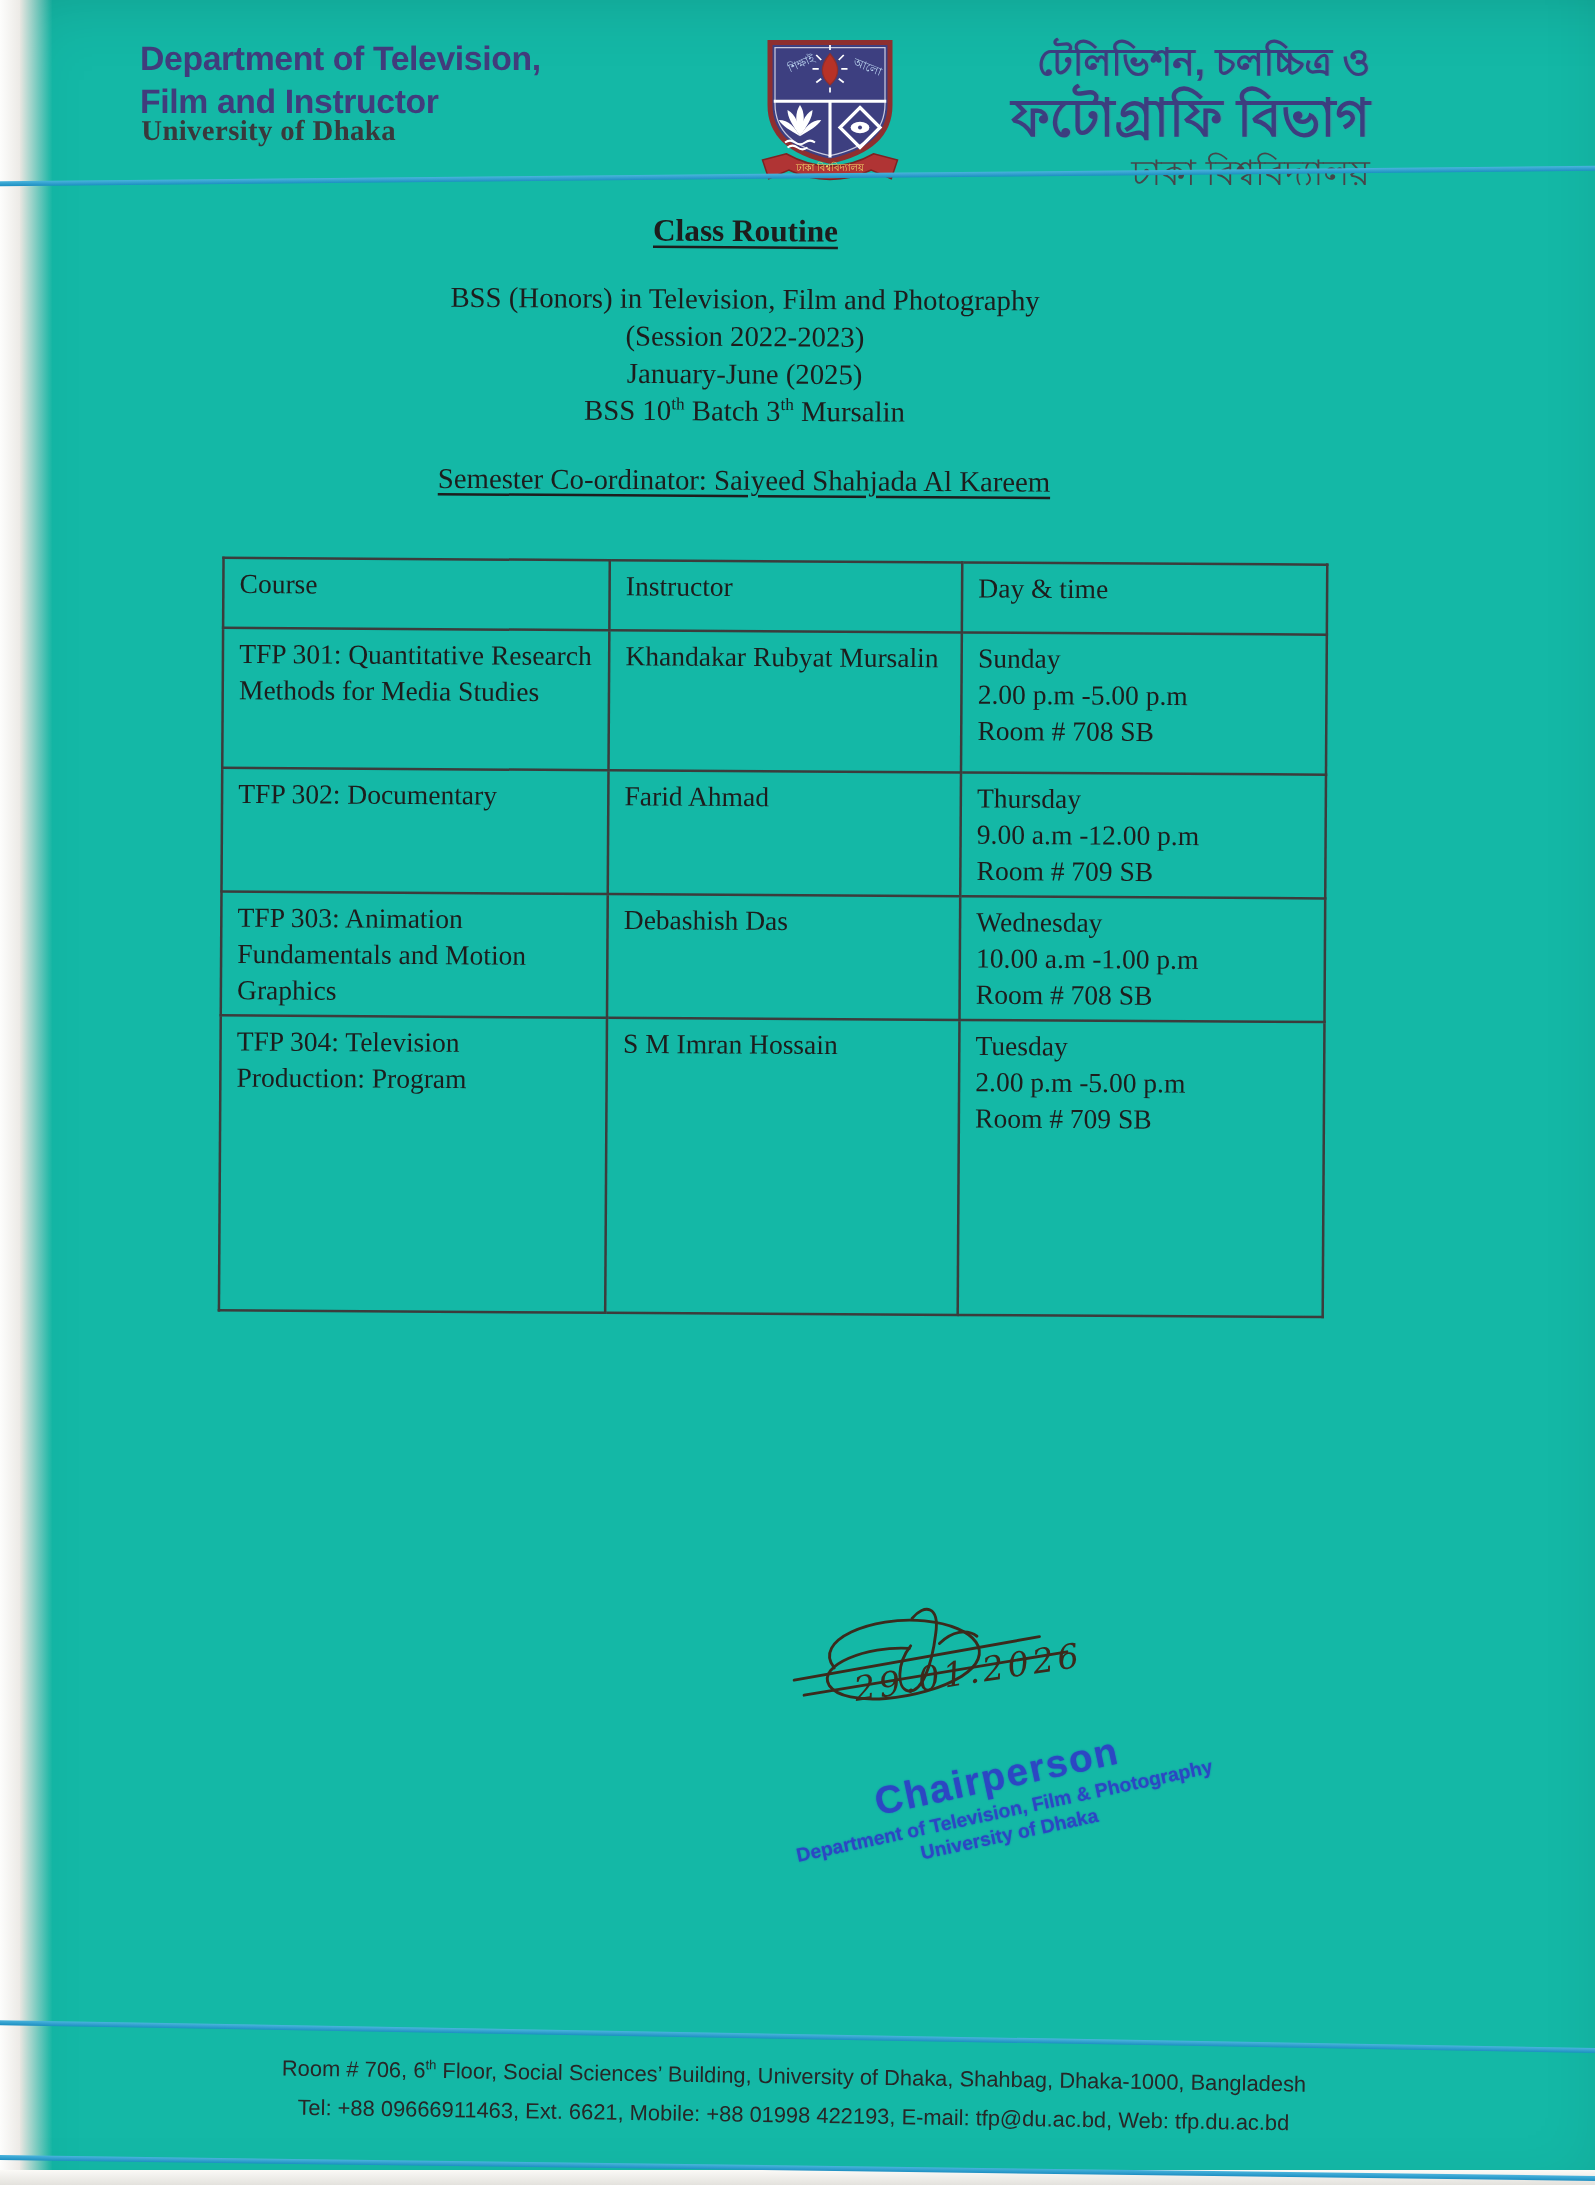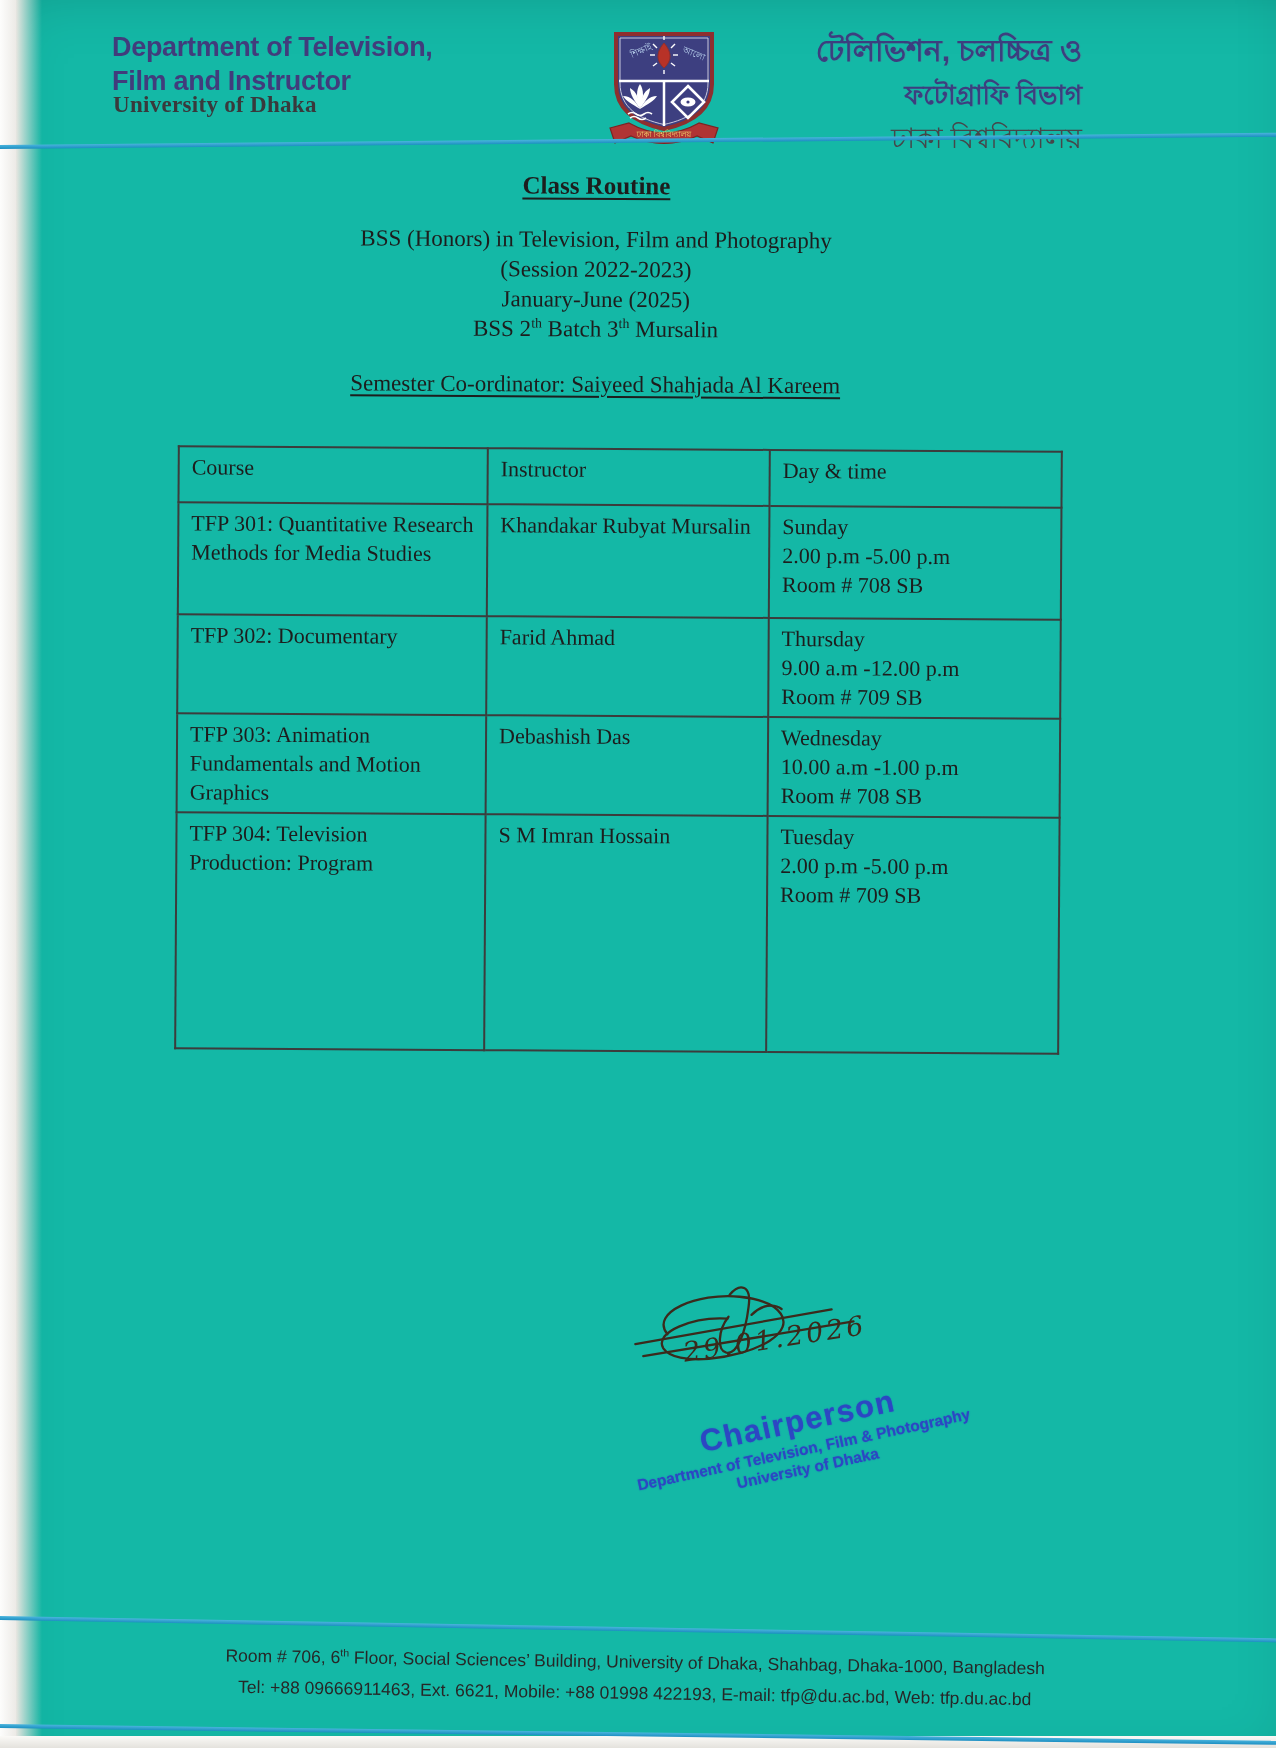--- a/index.html
+++ b/index.html
@@ -13,24 +13,24 @@
   .abs{position:absolute;}
   
   .edge-left{left:0;top:0;width:16px;height:1748px;background:linear-gradient(90deg,#fdfdfc,#eceae6);}
   .edge-left2{left:16px;top:0;width:26px;height:1748px;background:linear-gradient(90deg,#e8e6e1,rgba(245,244,241,0));}
   .edge-bottom{left:0;top:1736px;width:1276px;height:12px;background:linear-gradient(#fbfaf7,#e4e2dd);}
 
   
   .hdr-en{left:112px;top:30px;line-height:34px;font-family:"Liberation Sans",sans-serif;
           font-weight:700;font-size:27px;letter-spacing:-.3px;color:#413c7c;}
   .hdr-uni-en{left:113px;top:92px;font-weight:700;font-size:23px;color:#39393c;letter-spacing:.3px;}
-  .hdr-bn{right:194px;top:30px;text-align:right;font-family:"Liberation Sans",sans-serif;}
+  .hdr-bn{right:180px;top:30px;text-align:right;font-family:"Liberation Sans",sans-serif;}
   .hdr-bn .b1{font-size:30px;font-weight:700;color:#3c3e7f;line-height:42px;
               text-shadow:1px 0 0 rgba(190,40,130,.18);}
-  .hdr-bn .b2{font-size:26px;font-weight:700;color:#3c3e7f;line-height:46px;
+  .hdr-bn .b2{font-size:42px;font-weight:700;color:#3c3e7f;line-height:46px;
               text-shadow:1px 0 0 rgba(190,40,130,.18);}
   .hdr-bn .b3{font-size:28px;color:#46464a;line-height:42px;font-weight:400;}
   .hdr-rule{left:-6px;top:145px;width:1290px;height:4px;
             background:linear-gradient(#4ab4dd,#1d8fc2);
             transform:rotate(-0.55deg);transform-origin:left center;}
 
   
   #doc-body{left:0;top:0;width:1276px;height:1748px;transform:rotate(0.35deg);transform-origin:620px 420px;}
   .cline{left:0;width:1190px;text-align:center;}
   .title{top:172px;font-size:25px;font-weight:700;text-decoration:underline;text-underline-offset:4px;}
@@ -137,21 +137,21 @@
 
   <div class="abs hdr-rule"></div>
 
   <div class="abs" id="doc-body">
 
     <div class="abs cline title">Class Routine</div>
     <div class="abs cline sub1">BSS (Honors) in Television, Film and Photography</div>
     <div class="abs cline sub2">(Session 2022-2023)</div>
     <div class="abs cline sub3">January-June (2025)</div>
     <div class="abs cline sub4">
-      <span>BSS 2</span><sup>th</sup><span> Batch 3</span><sup>th</sup><span> Mursalin</span>
+      <span>BSS 10</span><sup>th</sup><span> Batch 3</span><sup>th</sup><span> Mursalin</span>
     </div>
     <div class="abs cline coord">Semester Co-ordinator: Saiyeed Shahjada Al Kareem</div>
 
     <table class="routine">
       <colgroup>
           <col class="c1">
           <col class="c2">
           <col class="c3">
         </colgroup>
       <tbody>

